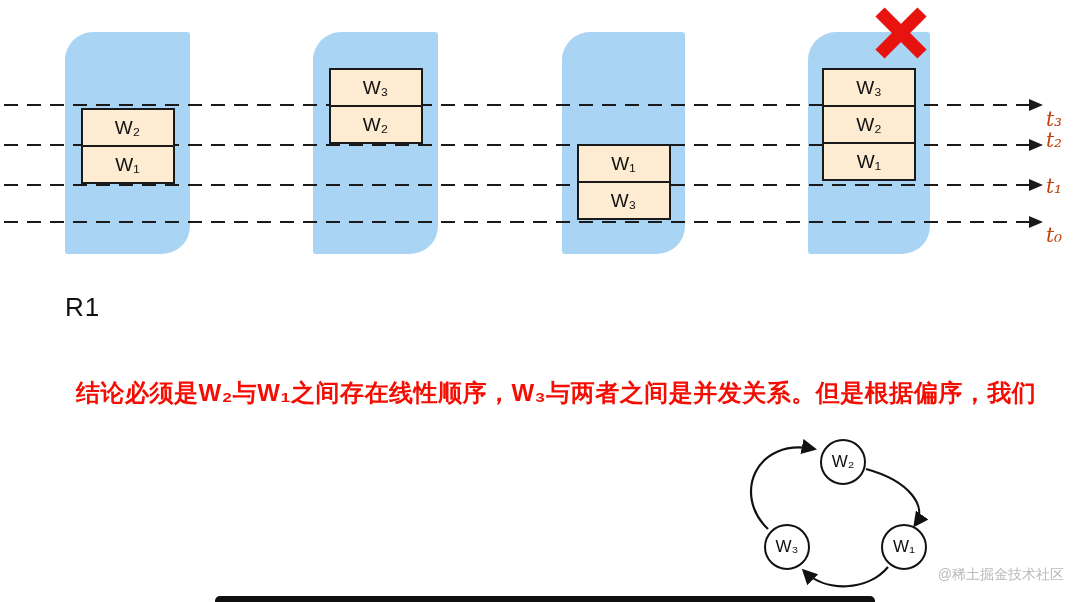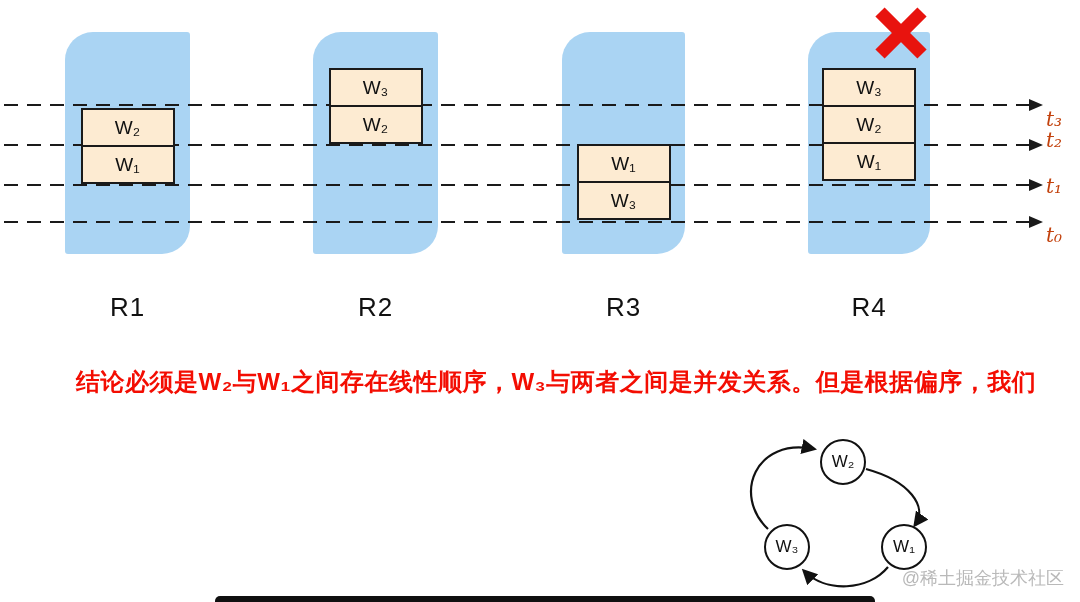--- a/index.html
+++ b/index.html
@@ -24,41 +24,41 @@
   .replica{
     position:absolute;top:32px;height:222px;background:#aad4f3;
     border-radius:28px 3px 28px 3px;
   }
   .wbox{
     position:absolute;left:50%;transform:translateX(-50%);width:94px;height:39px;
     box-sizing:border-box;border:2px solid #1a1a1a;background:#fdebd2;z-index:2;
     display:flex;align-items:center;justify-content:center;font-size:19px;
   }
   .rlabel{
-    position:absolute;top:292px;text-align:center;font-size:26px;color:#111;letter-spacing:1px;
+    position:absolute;top:292px;font-size:26px;color:#111;letter-spacing:1px;
   }
   .rejectx{position:absolute;left:872px;top:4px;width:58px;height:58px;z-index:3;}
   
   .caption{
     position:absolute;left:76px;white-space:nowrap;font-size:24px;font-weight:bold;
-    color:#f30d02;letter-spacing:0.5px;
+    color:#f30d02;letter-spacing:0.5px;margin-top:11px;
   }
   
   .cycle{position:absolute;left:730px;top:423px;width:240px;height:172px;}
   .cycle svg{position:absolute;left:0;top:0;}
   .cnode{
     position:absolute;width:46px;height:46px;border-radius:50%;background:#fff;
     border:2px solid #111;box-sizing:border-box;display:flex;align-items:center;justify-content:center;
     font-size:17px;z-index:2;
   }
   .cnode.top{left:90px;top:16px;}
   .cnode.bl{left:34px;top:101px;}
   .cnode.br{left:151px;top:101px;}
   
-  .watermark{position:absolute;right:16px;top:566px;font-size:18px;color:#b9b9b9;}
+  .watermark{position:absolute;right:16px;top:566px;font-size:14px;color:#b9b9b9;}
   .progress{position:absolute;left:215px;top:596px;width:660px;height:10px;background:#101010;border-radius:5px;}
 </style>
 </head>
 <body>
 
 <div class="stage">
 
   <div class="tline" style="top:104px">
       <span class="ah"></span>
     </div>
@@ -99,23 +99,20 @@
   </div>
 
   <div class="rejectx">
     <svg width="58" height="58" viewBox="0 0 58 58">
       <line x1="8" y1="8" x2="50" y2="50" stroke="#e8130e" stroke-width="13"></line>
       <line x1="50" y1="8" x2="8" y2="50" stroke="#e8130e" stroke-width="13"></line>
     </svg>
   </div>
 
   <div class="rlabel" style="left:65px;width:125px">R1</div>
-  <div class="rlabel" style="left:313px;width:125px">R2</div>
-  <div class="rlabel" style="left:562px;width:123px">R3</div>
-  <div class="rlabel" style="left:808px;width:122px">R4</div>
 
   <div class="caption" style="top:366px">结论必须是W₂与W₁之间存在线性顺序，W₃与两者之间是并发关系。但是根据偏序，我们</div>
 
   <div class="cycle">
     <svg width="240" height="172" viewBox="0 0 240 172">
       <defs>
         <marker id="ah" viewBox="0 0 10 10" refX="8" refY="5" markerWidth="7" markerHeight="7" orient="auto-start-reverse">
           <path d="M0,0 L10,5 L0,10 z" fill="#111"></path>
         </marker>
       </defs>

